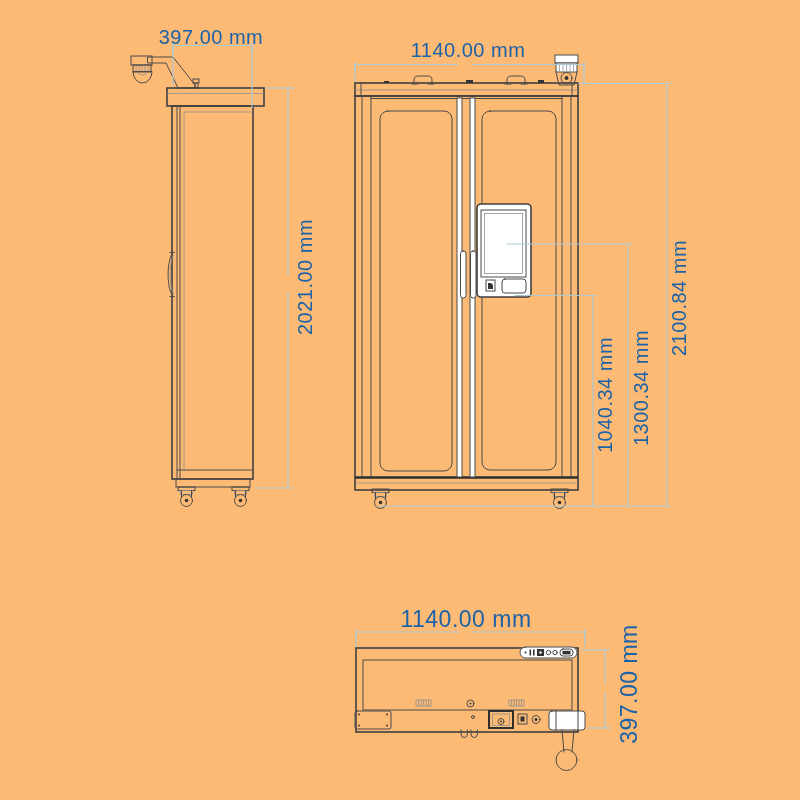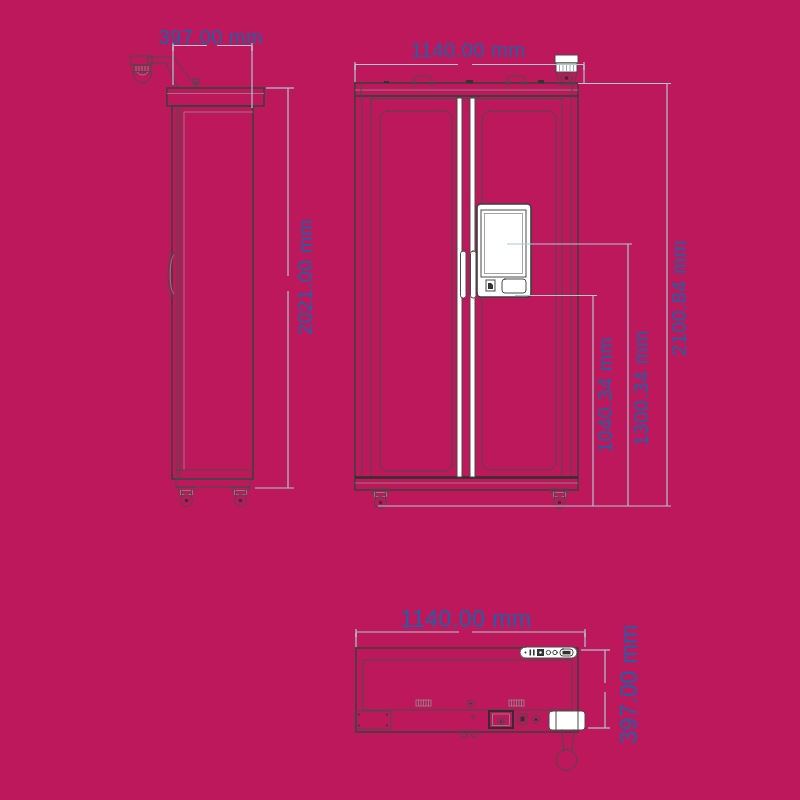--- a/index.html
+++ b/index.html
@@ -1,16 +1,16 @@
 <!DOCTYPE html>
 <html><head>
 <meta charset="utf-8">
 <style>
   html,body{margin:0;padding:0;background:#ffffff;}
-  .page{width:800px;height:800px;position:relative;background:#be185d;overflow:hidden;}
+  .page{width:800px;height:800px;position:relative;background:#fdba74;overflow:hidden;}
   .ol  {stroke:#3f3f3f;stroke-width:1.6;fill:none;stroke-linecap:square;}
   .ol2 {stroke:#4a4a4a;stroke-width:1;fill:none;stroke-linecap:square;}
   .thk {stroke:#2f2f2f;stroke-width:2.6;fill:none;}
   .thin{stroke:#8f8f8f;stroke-width:.8;fill:none;}
   .dim {stroke:#a9c9d3;stroke-width:1.2;fill:none;}
   .dk  {fill:#333;stroke:none;}
   .wf  {fill:#ffffff;}
   text.dim-label{font-family:"Liberation Sans",sans-serif;font-weight:400;letter-spacing:.5px;}
 </style>
 </head>

